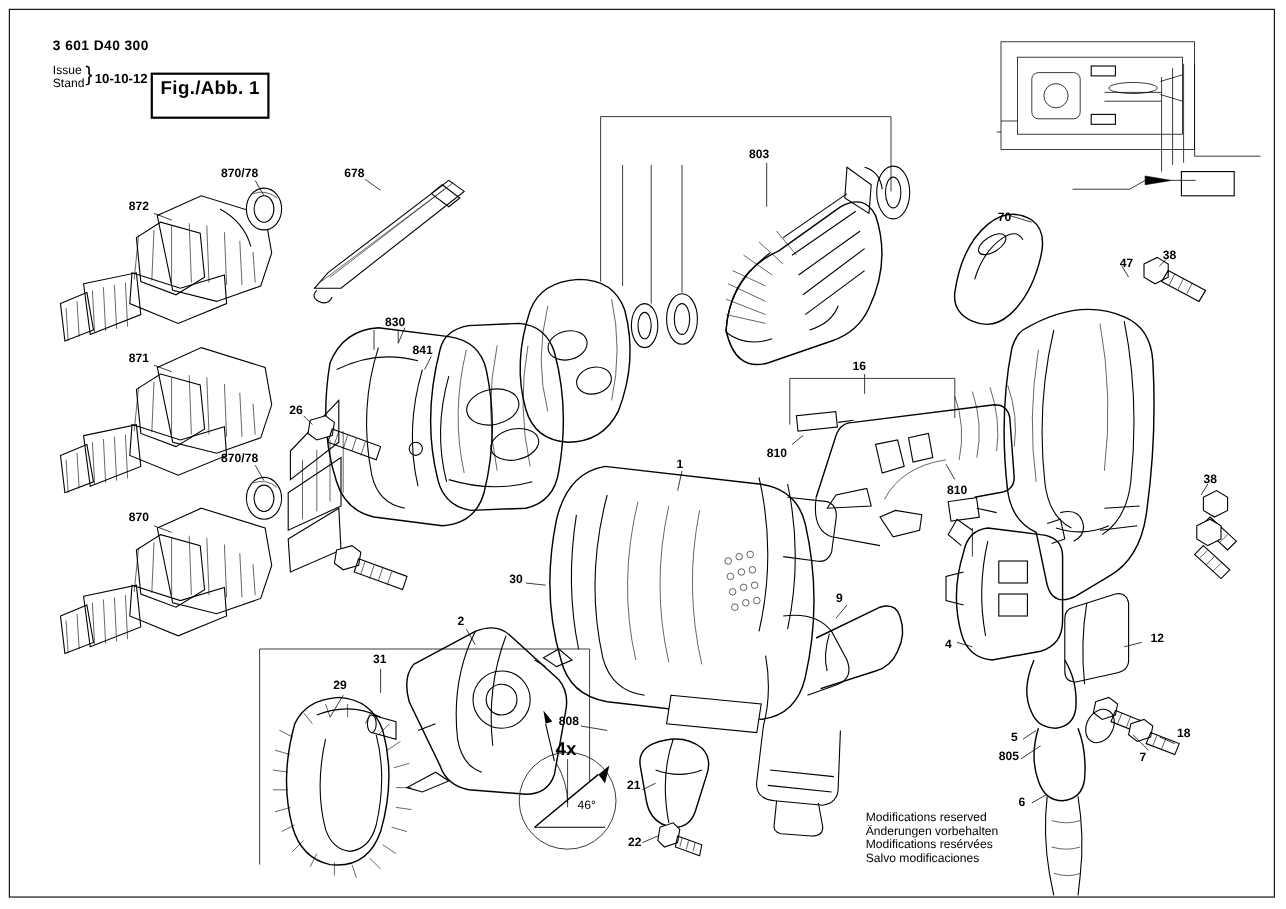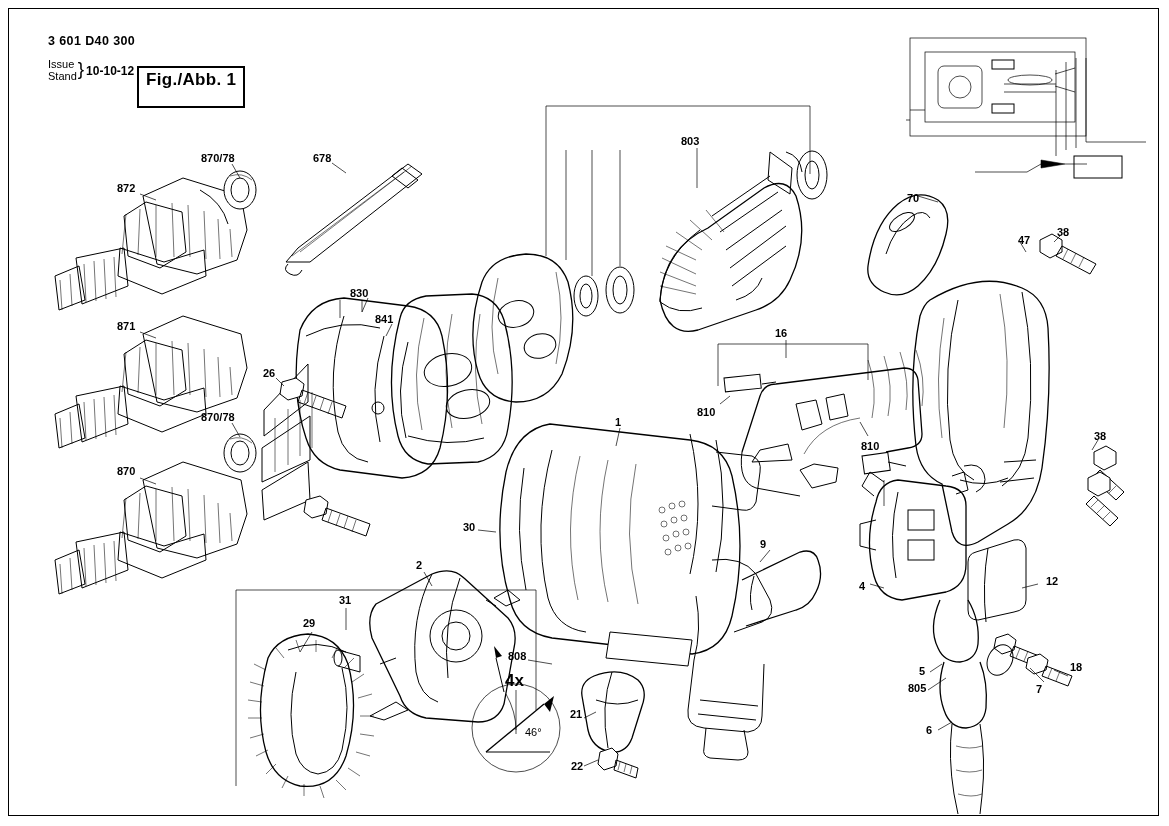--- a/index.html
+++ b/index.html
@@ -36,20 +36,24 @@
 
   <div class="issue">
     <span class="lbls">
       <span>Issue</span><br>
       <span>Stand</span>
     </span><span class="brace">}</span><span class="date">10-10-12</span>
   </div>
 
   <div class="figbox">Fig./Abb. 1</div>
 
+  <div class="mods">Modifications reserved
+Änderungen vorbehalten
+Modifications resérvées
+Salvo modificaciones</div>
 
   <svg class="art" viewBox="0 0 1169 826">
 
     <g class="hair">
       <rect x="910" y="38" width="176" height="98" class="thin"></rect>
       <rect x="925" y="52" width="150" height="70" class="thin"></rect>
       <rect x="938" y="66" width="44" height="42" class="thin" rx="6"></rect>
       <circle cx="960" cy="87" r="11" class="thin"></circle>
       <rect x="992" y="60" width="22" height="9" class="fillw"></rect>
       <rect x="992" y="104" width="22" height="9" class="fillw"></rect>

